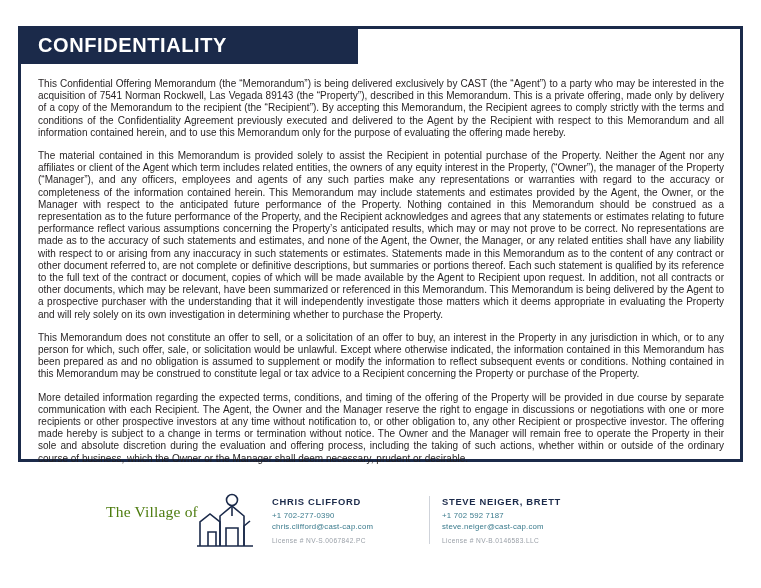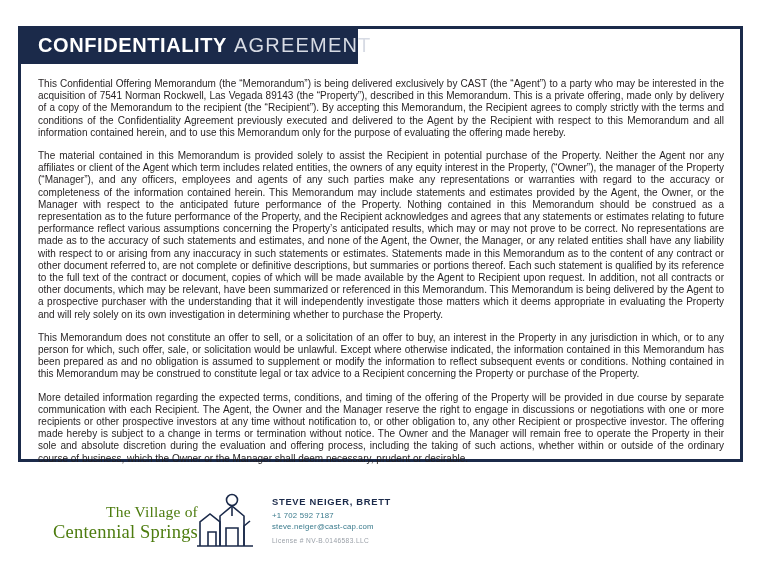--- a/index.html
+++ b/index.html
@@ -156,55 +156,59 @@
 </style>
 </head>
 <body>
 
 <div class="page">
 
   <div class="frame"></div>
 
   <div class="title-bar">
     <span class="title-strong">CONFIDENTIALITY</span>
-    <span class="title-light">AGREEMENT</span>
   </div>
 
   <div class="body-text">
     <p>This Confidential Offering Memorandum (the “Memorandum”) is being delivered exclusively by CAST (the “Agent”) to a party who may be interested in the acquisition of 7541 Norman Rockwell, Las Vegada 89143 (the “Property”), described in this Memorandum. This is a private offering, made only by delivery of a copy of the Memorandum to the recipient (the “Recipient”). By accepting this Memorandum, the Recipient agrees to comply strictly with the terms and conditions of the Confidentiality Agreement previously executed and delivered to the Agent by the Recipient with respect to this Memorandum and all information contained herein, and to use this Memorandum only for the purpose of evaluating the offering made hereby.</p>
     <p>The material contained in this Memorandum is provided solely to assist the Recipient in potential purchase of the Property. Neither the Agent nor any affiliates or client of the Agent which term includes related entities, the owners of any equity interest in the Property, (“Owner”), the manager of the Property (“Manager”), and any officers, employees and agents of any such parties make any representations or warranties with regard to the accuracy or completeness of the information contained herein. This Memorandum may include statements and estimates provided by the Agent, the Owner, or the Manager with respect to the anticipated future performance of the Property. Nothing contained in this Memorandum should be construed as a representation as to the future performance of the Property, and the Recipient acknowledges and agrees that any statements or estimates relating to future performance reflect various assumptions concerning the Property’s anticipated results, which may or may not prove to be correct. No representations are made as to the accuracy of such statements and estimates, and none of the Agent, the Owner, the Manager, or any related entities shall have any liability with respect to or arising from any inaccuracy in such statements or estimates. Statements made in this Memorandum as to the content of any contract or other document referred to, are not complete or definitive descriptions, but summaries or portions thereof. Each such statement is qualified by its reference to the full text of the contract or document, copies of which will be made available by the Agent to Recipient upon request. In addition, not all contracts or other documents, which may be relevant, have been summarized or referenced in this Memorandum. This Memorandum is being delivered by the Agent to a prospective purchaser with the understanding that it will independently investigate those matters which it deems appropriate in evaluating the Property and will rely solely on its own investigation in determining whether to purchase the Property.</p>
     <p>This Memorandum does not constitute an offer to sell, or a solicitation of an offer to buy, an interest in the Property in any jurisdiction in which, or to any person for which, such offer, sale, or solicitation would be unlawful. Except where otherwise indicated, the information contained in this Memorandum has been prepared as and no obligation is assumed to supplement or modify the information to reflect subsequent events or conditions. Nothing contained in this Memorandum may be construed to constitute legal or tax advice to a Recipient concerning the Property or purchase of the Property.</p>
     <p>More detailed information regarding the expected terms, conditions, and timing of the offering of the Property will be provided in due course by separate communication with each Recipient. The Agent, the Owner and the Manager reserve the right to engage in discussions or negotiations with one or more recipients or other prospective investors at any time without notification to, or other obligation to, any other Recipient or prospective investor. The offering made hereby is subject to a change in terms or termination without notice. The Owner and the Manager will remain free to operate the Property in their sole and absolute discretion during the evaluation and offering process, including the taking of such actions, whether within or outside of the ordinary course of business, which the Owner or the Manager shall deem necessary, prudent or desirable.</p>
   </div>
 
   <div class="footer">
 
     <div class="logo-block">
       <div class="logo-text">
         <div class="logo-line1">The Village of</div>
-        <div class="logo-line2">Centennial Springs</div>
       </div>
       <div class="logo-mark">
         <svg viewBox="0 0 58 58" width="58" height="58" aria-hidden="true">
           <g fill="none" stroke="#1b2a4a" stroke-width="1.6">
             <path d="M4 54 L4 30 L14 22 L24 30 L24 54"></path>
             <path d="M24 54 L24 24 L36 14 L48 24 L48 54"></path>
             <path d="M48 54 L48 34 L54 29"></path>
             <circle cx="36" cy="8" r="5.5"></circle>
             <path d="M36 14 L36 24"></path>
             <path d="M12 54 L12 40 L20 40 L20 54"></path>
             <path d="M30 54 L30 36 L42 36 L42 54"></path>
             <path d="M1 54 L57 54"></path>
           </g>
         </svg>
       </div>
     </div>
 
     <div class="contacts">
       <div class="contact">
+        <div class="c-name">CHRIS CLIFFORD</div>
+        <div class="c-phone">+1 702-277-0390</div>
+        <div class="c-email">chris.clifford@cast-cap.com</div>
+        <div class="c-license">License # NV-S.0067842.PC</div>
+      </div>
+      <div class="contact">
         <div class="c-name">STEVE NEIGER, BRETT</div>
         <div class="c-phone">+1 702 592 7187</div>
         <div class="c-email">steve.neiger@cast-cap.com</div>
         <div class="c-license">License # NV-B.0146583.LLC</div>
       </div>
     </div>
 
   </div>
 </div>
 

